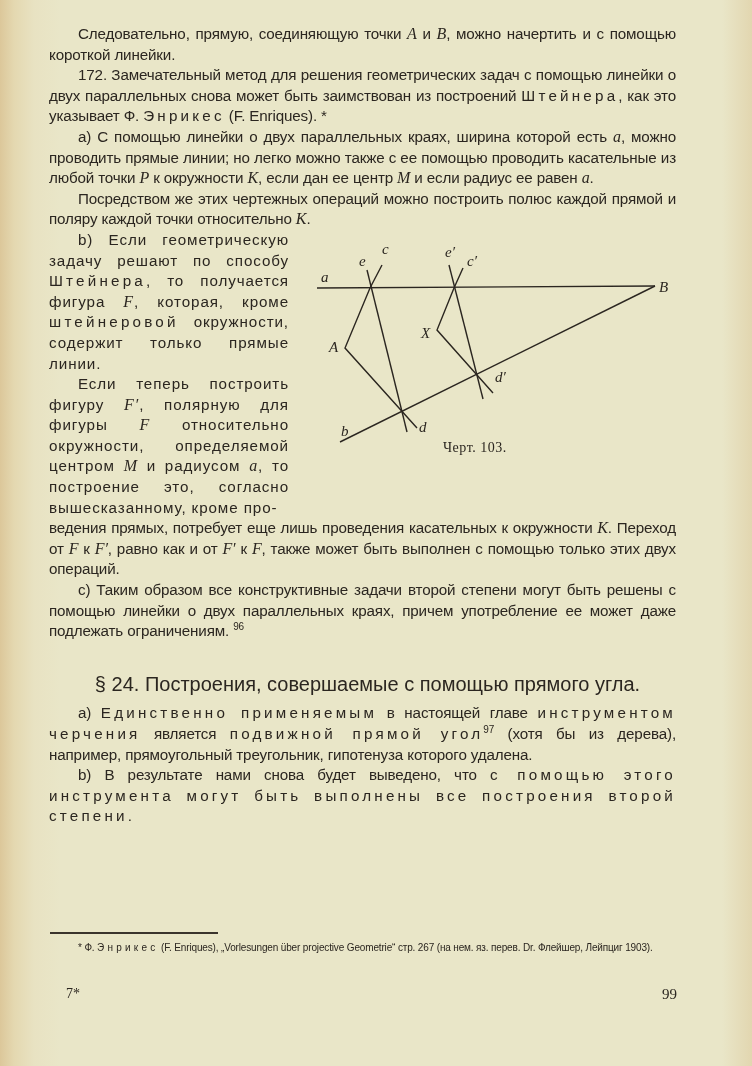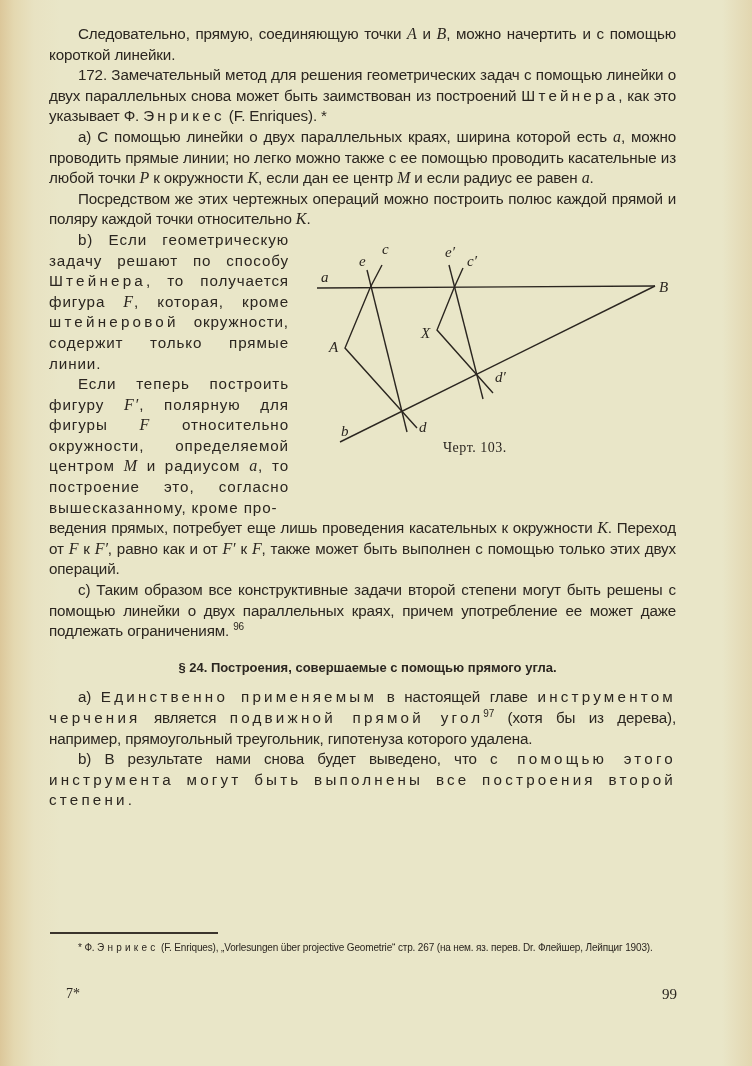--- a/index.html
+++ b/index.html
@@ -15,21 +15,21 @@
   .page { position: absolute; left: 49px; top: 24px; width: 627px; }
   p { margin: 0; font-size: 15.2px; line-height: 20.6px; text-align: justify; letter-spacing: -0.15px; }
   .ind { text-indent: 29px; }
   .sp { letter-spacing: 3.2px; }
   i { font-family: "Liberation Serif", serif; font-size: 16px; }
   .wrapzone { position: relative; }
   .left-col { width: 240px; }
   .figure { position: absolute; left: 258px; top: 0; width: 380px; height: 260px; }
   .figure svg { position: absolute; left: 0; top: 0; }
   .caption { position: absolute; left: 136px; top: 210px; font-family: "Liberation Serif", serif; font-size: 14px; letter-spacing: 0.5px; text-align: center; }
-  .section-title { margin-top: 16px; margin-bottom: 9px; text-align: center; font-weight: bold; font-size: 13px; letter-spacing: 0px; padding-left: 10px; }
+  .section-title { margin-top: 32px; margin-bottom: 9px; text-align: center; font-weight: normal; font-size: 20px; letter-spacing: 0px; padding-left: 10px; }
   .footrule { position: absolute; left: 50px; top: 932px; width: 168px; height: 2px; background: #3a342c; }
   .footnote { position: absolute; left: 49px; top: 940px; width: 627px; font-size: 13.5px; line-height: 18px; }
   .footnote p { font-size: 10px; line-height: 16px; }
   .pg-left { position: absolute; left: 66px; top: 986px; font-family: "Liberation Serif", serif; font-size: 14px; }
   .pg-right { position: absolute; left: 662px; top: 986px; font-family: Liberation Serif, serif; font-size: 15px; }
   sup { font-size: 10px; vertical-align: 6px; line-height: 0; }
   .lbl { font-family: "Liberation Serif", serif; font-style: italic; font-size: 15px; fill: #2b2620; }
 </style>
 </head>
 <body>

